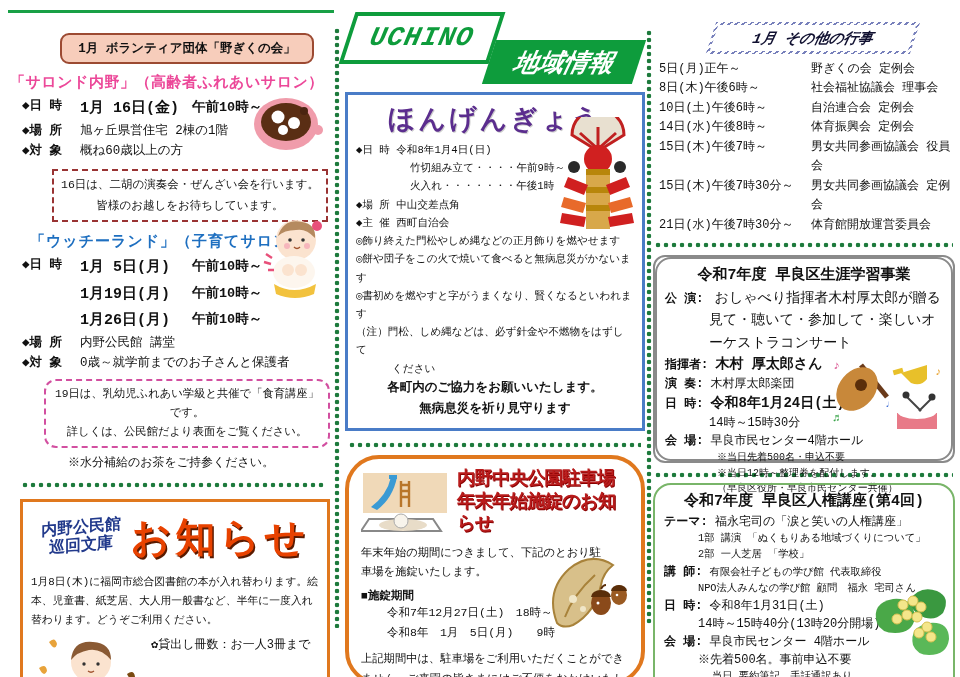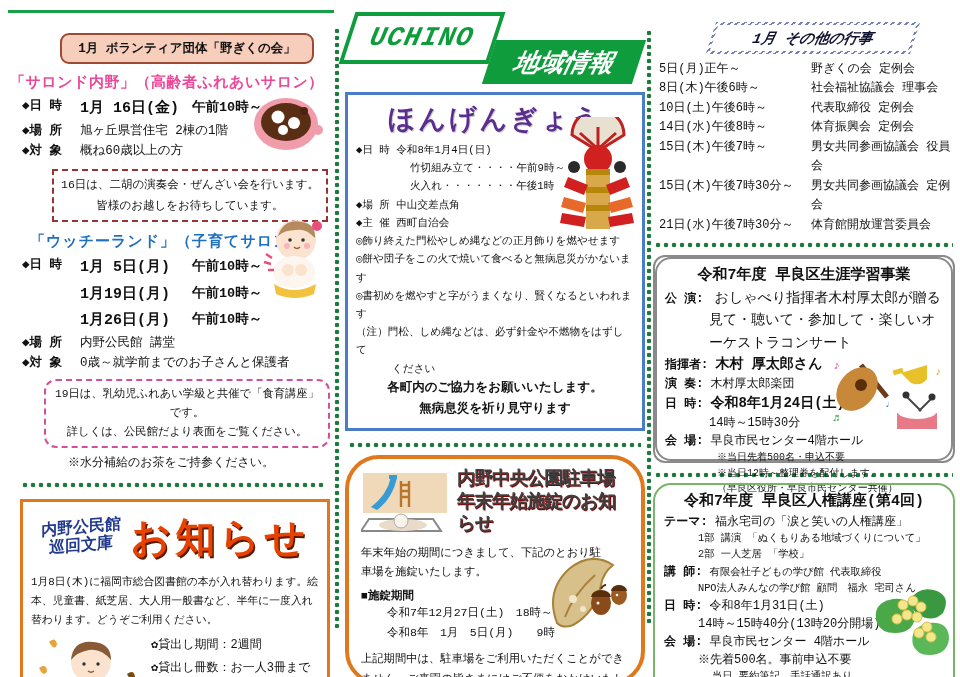--- a/index.html
+++ b/index.html
@@ -59,21 +59,21 @@
            transform:skewX(-18deg);display:flex;align-items:center;justify-content:center;}
   .logo-p2 span{color:#fff;font-weight:bold;font-size:25px;font-style:italic;transform:skewX(6deg);}
   .hon-box{border:3px solid #4a7cc7;padding:4px 8px 8px 8px;position:relative;}
   .hon-title{text-align:center;font-size:27px;font-weight:bold;color:#5b2d8e;letter-spacing:3px;
              text-shadow:1px 1px 0 #ccc;margin:2px 0 4px 0;}
   .hon-line{font-size:10.6px;line-height:1.72;}
   .hon-ind1{padding-left:54px;}
   .hon-ind2{padding-left:36px;}
   .hon-bold{font-weight:bold;font-size:12.5px;text-align:center;line-height:1.7;}
   .park-box{border:4px solid #e0781e;border-radius:34px;margin-top:4px;padding:10px 12px 10px 12px;position:relative;height:202px;}
-  .park-title{color:#404040;font-weight:bold;font-size:18.5px;line-height:1.2;text-shadow:.8px .8px 0 #880000;
+  .park-title{color:#b91c1c;font-weight:bold;font-size:18.5px;line-height:1.2;text-shadow:.8px .8px 0 #880000;
               margin-left:96px;letter-spacing:-1px;}
   .park-body{font-size:11.3px;line-height:1.7;margin-top:8px;}
   .park-label{font-size:11.5px;font-weight:bold;margin-top:6px;}
   .park-period{font-size:11.5px;line-height:1.7;padding-left:26px;white-space:pre;}
   
   .col-right{left:653px;top:0;width:302px;}
   .ev-head{margin:22px 0 6px 58px;width:198px;height:26px;transform:skewX(-18deg);
            background:repeating-linear-gradient(135deg,#7780bb 0 2px,#fff 2px 5px);
            padding:3px;display:flex;}
   .ev-head-in{flex:1;background:#fff;display:flex;align-items:center;justify-content:center;}
@@ -218,21 +218,20 @@
           <circle cx="50" cy="68" r="5" fill="#f7b6b6"></circle>
           <circle cx="71" cy="68" r="5" fill="#c08a50"></circle>
           <rect x="46" y="84" width="10" height="14" fill="#fff" stroke="#ccc"></rect>
           <rect x="64" y="84" width="10" height="14" fill="#fff" stroke="#ccc"></rect>
           <rect x="8" y="84" width="30" height="5" fill="#d04545"></rect>
           <rect x="6" y="89" width="32" height="5" fill="#4a8ad0"></rect>
           <rect x="9" y="94" width="30" height="5" fill="#6ac08a"></rect>
           <rect x="42" y="78" width="38" height="6" rx="2" fill="#9a6a3a"></rect>
         </svg>
         <div class="lib-items">
-          <div>✿貸出し期間：2週間</div>
           <div>✿貸出し冊数：お一人3冊まで</div>
 
         </div>
       </div>
     </div>
 
   </div>
 
   <div class="abs col-mid">
     <div class="logo">
@@ -328,21 +327,21 @@
       <div class="ev-row">
         <span class="tm">5日(月)正午～</span>
         <span>野ぎくの会 定例会</span>
       </div>
       <div class="ev-row">
         <span class="tm">8日(木)午後6時～</span>
         <span>社会福祉協議会 理事会</span>
       </div>
       <div class="ev-row">
         <span class="tm">10日(土)午後6時～</span>
-        <span>代表取締役 定例会</span>
+        <span>自治連合会 定例会</span>
       </div>
       <div class="ev-row">
         <span class="tm">14日(水)午後8時～</span>
         <span>体育振興会 定例会</span>
       </div>
       <div class="ev-row">
         <span class="tm">15日(木)午後7時～</span>
         <span>男女共同参画協議会 役員会</span>
       </div>
       <div class="ev-row">

